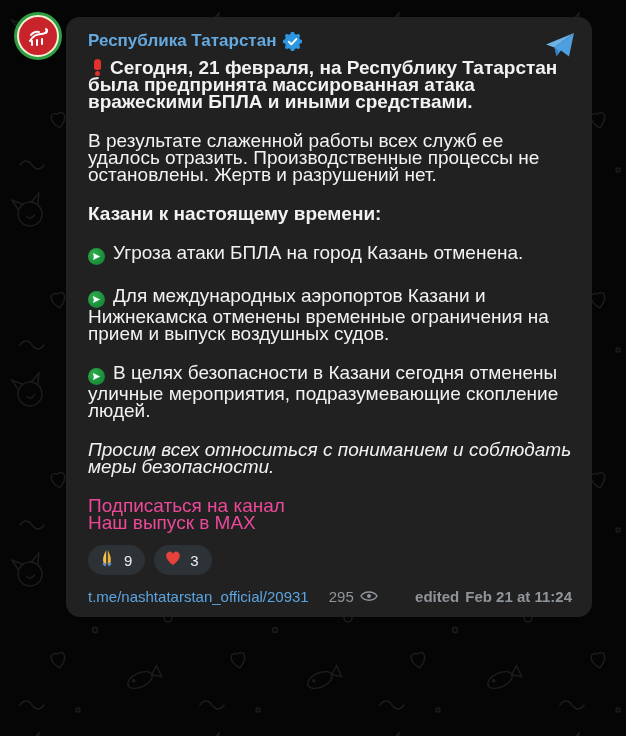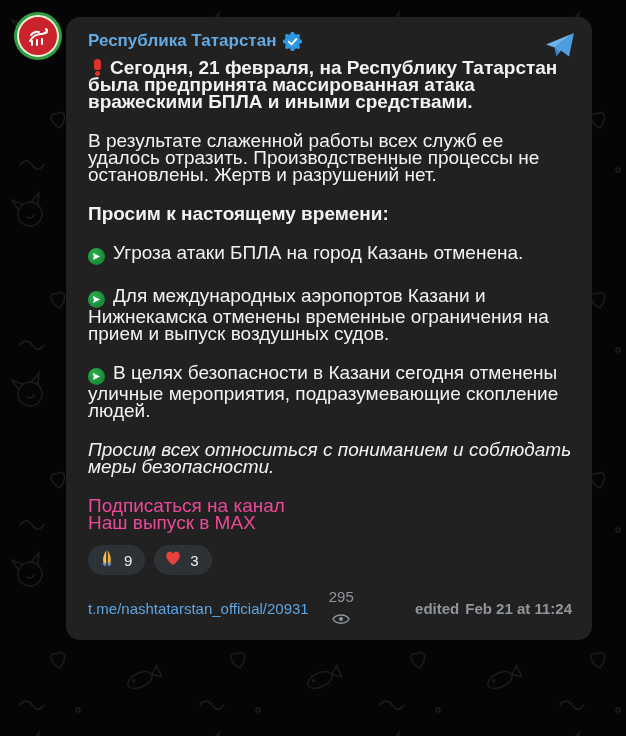--- a/index.html
+++ b/index.html
@@ -67,21 +67,21 @@
   .reaction-pill{
     display:inline-flex;align-items:center;gap:7px;height:30px;
     background:#2d3236;border-radius:15px;padding:0 13px 0 9px;cursor:pointer;
   }
   .reaction-pill .count{font-size:15px;font-weight:500;color:#e8eef4;}
 
   .footer{
     display:flex;align-items:center;margin-top:13px;font-size:15px;color:#8f959a;
   }
   .footer .post-link{color:#5ca5e2;text-decoration:none;cursor:pointer;}
-  .footer .views{display:inline-flex;align-items:center;gap:6px;margin-left:20px;flex-direction:column;}
+  .footer .views{display:inline-flex;align-items:center;gap:6px;margin-left:20px;}
   .footer .edited{margin-left:auto;display:inline-flex;gap:6px;font-weight:bold;}
 </style>
 </head>
 <body>
 
 <svg class="bg-pattern" width="626" height="736" xmlns="http://www.w3.org/2000/svg">
   <defs>
     <pattern id="doodles" width="180" height="180" patternUnits="userSpaceOnUse">
       <g fill="none" stroke="#1c1c1c" stroke-width="1.4" stroke-linecap="round">
 
@@ -162,21 +162,21 @@
         </svg>
       </span>
     </div>
 
     <div class="msg">
 
       <p class="bold"><span class="excl-icon"></span><span>Сегодня, 21 февраля, на Республику Татарстан была предпринята массированная атака вражескими БПЛА и иными средствами.</span></p>
 
       <p><span>В результате слаженной работы всех служб ее удалось отразить. Производственные процессы не остановлены. Жертв и разрушений нет.</span></p>
 
-      <p class="bold"><span>Просим к настоящему времени:</span></p>
+      <p class="bold"><span>Казани к настоящему времени:</span></p>
 
       <p><span class="green-arrow">
             <svg width="9" height="9" viewBox="0 0 10 10">
               <path d="M1,1 L9,5 L1,9 Q3,5 1,1 z" fill="#ffffff"></path>
             </svg>
           </span><span>Угроза атаки БПЛА на город Казань отменена.</span></p>
 
       <p><span class="green-arrow">
             <svg width="9" height="9" viewBox="0 0 10 10">
               <path d="M1,1 L9,5 L1,9 Q3,5 1,1 z" fill="#ffffff"></path>

